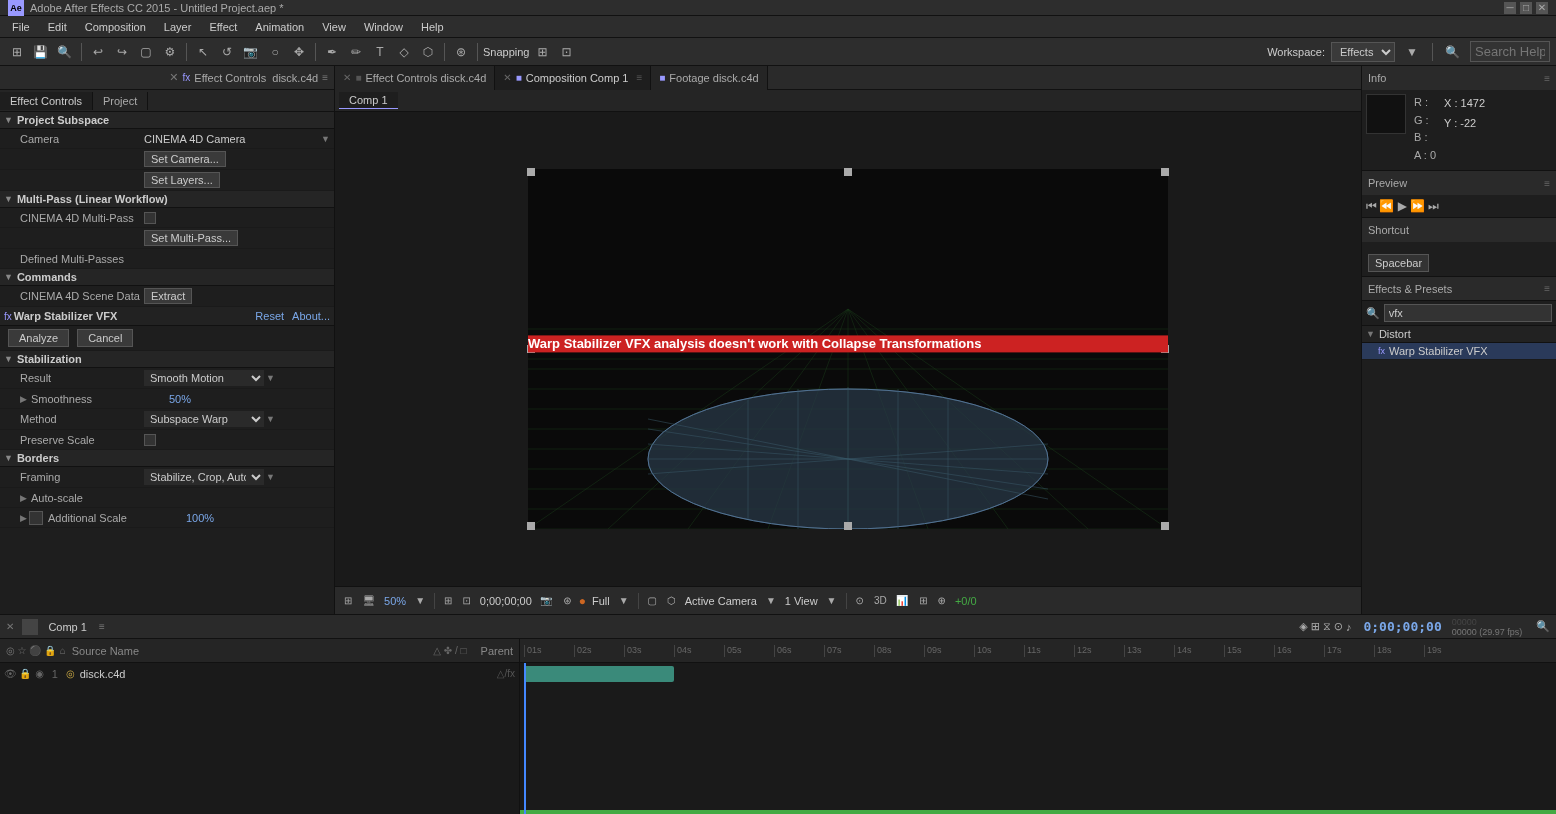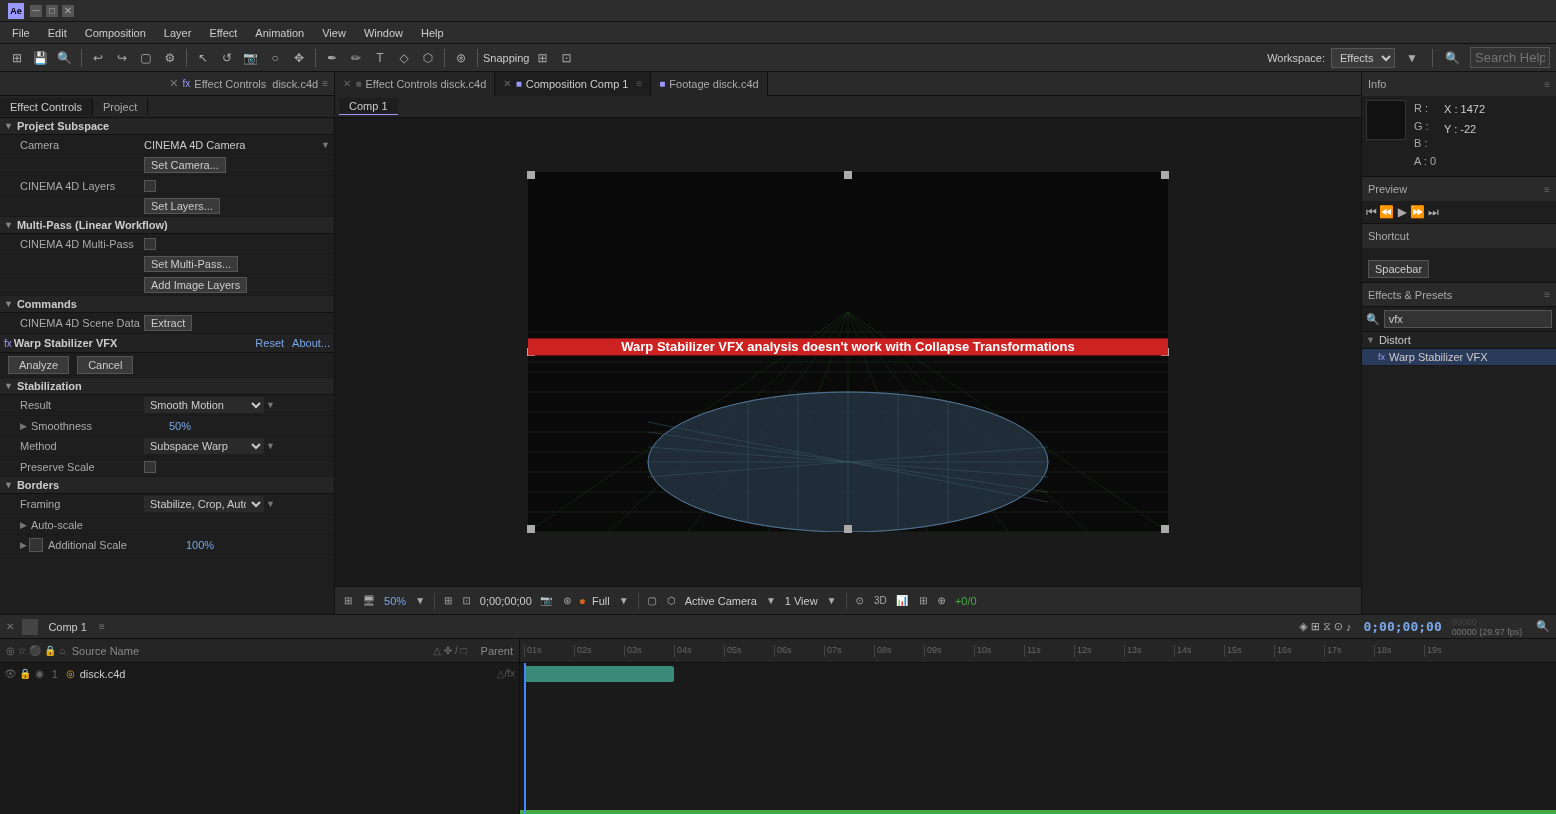--- a/index.html
+++ b/index.html
@@ -1,19 +1,19 @@
 <!DOCTYPE html>
 <html><head>
   <meta charset="utf-8">
   <style>
     * { margin: 0; padding: 0; box-sizing: border-box; }
     body { width: 1556px; height: 814px; background: #1a1a1a; color: #cccccc; font-family: Arial, sans-serif; font-size: 11px; overflow: hidden; display: flex; flex-direction: column; }
 
     
-    .title-bar { background: #2d2d2d; height: 22px; display: flex; align-items: center; padding: 0 8px; font-size: 11px; color: #aaa; border-bottom: 1px solid #111; flex-shrink: 0; }
+    .title-bar { background: #2d2d2d; height: 16px; display: flex; align-items: center; padding: 0 8px; font-size: 11px; color: #aaa; border-bottom: 1px solid #111; flex-shrink: 0; }
     .title-bar-logo { width: 16px; height: 16px; background: #9999ff; margin-right: 6px; font-size: 9px; display: flex; align-items: center; justify-content: center; color: #000; font-weight: bold; }
     .title-text { flex: 1; }
     .title-controls { display: flex; gap: 4px; }
     .title-ctrl-btn { width: 12px; height: 12px; background: #555; border: none; cursor: pointer; color: #aaa; font-size: 10px; display: flex; align-items: center; justify-content: center; }
 
     
     .menu-bar { background: #2d2d2d; height: 22px; display: flex; align-items: center; padding: 0 4px; border-bottom: 1px solid #111; flex-shrink: 0; gap: 2px; }
     .menu-item { padding: 2px 8px; font-size: 11px; color: #ccc; cursor: pointer; border-radius: 2px; }
 
     
@@ -84,21 +84,21 @@
     .comp-corner.br { bottom: -1px; right: -1px; }
     .comp-corner.tm { top: -1px; left: 50%; transform: translateX(-50%); }
     .comp-corner.bm { bottom: -1px; left: 50%; transform: translateX(-50%); }
     .comp-corner.ml { left: -1px; top: 50%; transform: translateY(-50%); }
     .comp-corner.mr { right: -1px; top: 50%; transform: translateY(-50%); }
 
     
     .grid-bg { position: absolute; top: 0; left: 0; right: 0; bottom: 0; background-color: #0a0a0a; overflow: hidden; }
 
     
-    .warning-banner { position: absolute; top: 50%; left: 0; right: 0; transform: translateY(-80%); background: #cc2222; color: #fff; font-size: 13px; font-weight: bold; text-align: center; padding: 1px 0; z-index: 10; }
+    .warning-banner { position: absolute; top: 50%; left: 0; right: 0; transform: translateY(-80%); background: #cc2222; color: #fff; font-size: 13px; font-weight: bold; padding: 1px 0; z-index: 10; }
 
     
     .viewer-controls { background: #2a2a2a; height: 28px; display: flex; align-items: center; padding: 0 6px; border-top: 1px solid #111; flex-shrink: 0; gap: 4px; }
     .vc-btn { background: transparent; border: none; color: #aaa; font-size: 10px; padding: 1px 3px; cursor: pointer; }
     .vc-separator { width: 1px; height: 16px; background: #444; margin: 0 2px; }
     .vc-value { color: #7aa7e8; font-size: 11px; padding: 0 2px; cursor: pointer; }
     .vc-text { font-size: 11px; color: #ccc; padding: 0 2px; }
     .vc-green { font-size: 11px; color: #44aa44; padding: 0 2px; }
 
     
@@ -169,20 +169,21 @@
     ::-webkit-scrollbar-track { background: #1a1a1a; }
     ::-webkit-scrollbar-thumb { background: #444; border-radius: 2px; }
 
     .snapping-label { font-size: 11px; color: #ccc; }
   </style>
 </head>
 <body>
 
 <div class="title-bar">
   <div class="title-bar-logo">Ae</div>
+  <span class="title-text">Adobe After Effects CC 2015 - Untitled Project.aep *</span>
   <div class="title-controls">
     <button class="title-ctrl-btn">─</button>
     <button class="title-ctrl-btn">□</button>
     <button class="title-ctrl-btn">✕</button>
   </div>
 </div>
 
 <div class="menu-bar">
   <div class="menu-item">File</div>
   <div class="menu-item">Edit</div>
@@ -261,45 +262,40 @@
         <div class="ec-row">
           <span class="ec-row-label">Camera</span>
           <span class="ec-row-value white">CINEMA 4D Camera</span>
           <span class="ec-row-arrow">▼</span>
         </div>
         <div class="ec-row">
           <span class="ec-row-label indent2"></span>
           <button style="background:#3a3a3a;border:1px solid #555;color:#ccc;font-size:11px;padding:1px 6px;cursor:pointer;">Set Camera...</button>
         </div>
         <div class="ec-row">
-          <span class="ec-row-label">CINEMA 4D Layers</span>
-          <div class="checkbox-indicator"></div>
-        </div>
-        <div class="ec-row">
           <span class="ec-row-label indent2"></span>
           <button style="background:#3a3a3a;border:1px solid #555;color:#ccc;font-size:11px;padding:1px 6px;cursor:pointer;">Set Layers...</button>
         </div>
       </div>
 
       <div class="ec-section">
         <div class="ec-section-header">
           <span class="arrow">▼</span>
           <span class="ec-section-title">Multi-Pass (Linear Workflow)</span>
         </div>
         <div class="ec-row">
           <span class="ec-row-label">CINEMA 4D Multi-Pass</span>
           <div class="checkbox-indicator"></div>
         </div>
         <div class="ec-row">
           <span class="ec-row-label indent2"></span>
           <button style="background:#3a3a3a;border:1px solid #555;color:#ccc;font-size:11px;padding:1px 6px;cursor:pointer;">Set Multi-Pass...</button>
         </div>
         <div class="ec-row">
-          <span class="ec-row-label indent2"></span>
-          <button style="background:#3a3a3a;border:1px solid #555;color:#ccc;font-size:11px;padding:1px 6px;cursor:pointer;">Add Image Layers</button>
+          <span class="ec-row-label">Defined Multi-Passes</span>
         </div>
       </div>
 
       <div class="ec-section">
         <div class="ec-section-header">
           <span class="arrow">▼</span>
           <span class="ec-section-title">Commands</span>
         </div>
         <div class="ec-row">
           <span class="ec-row-label">CINEMA 4D Scene Data</span>

